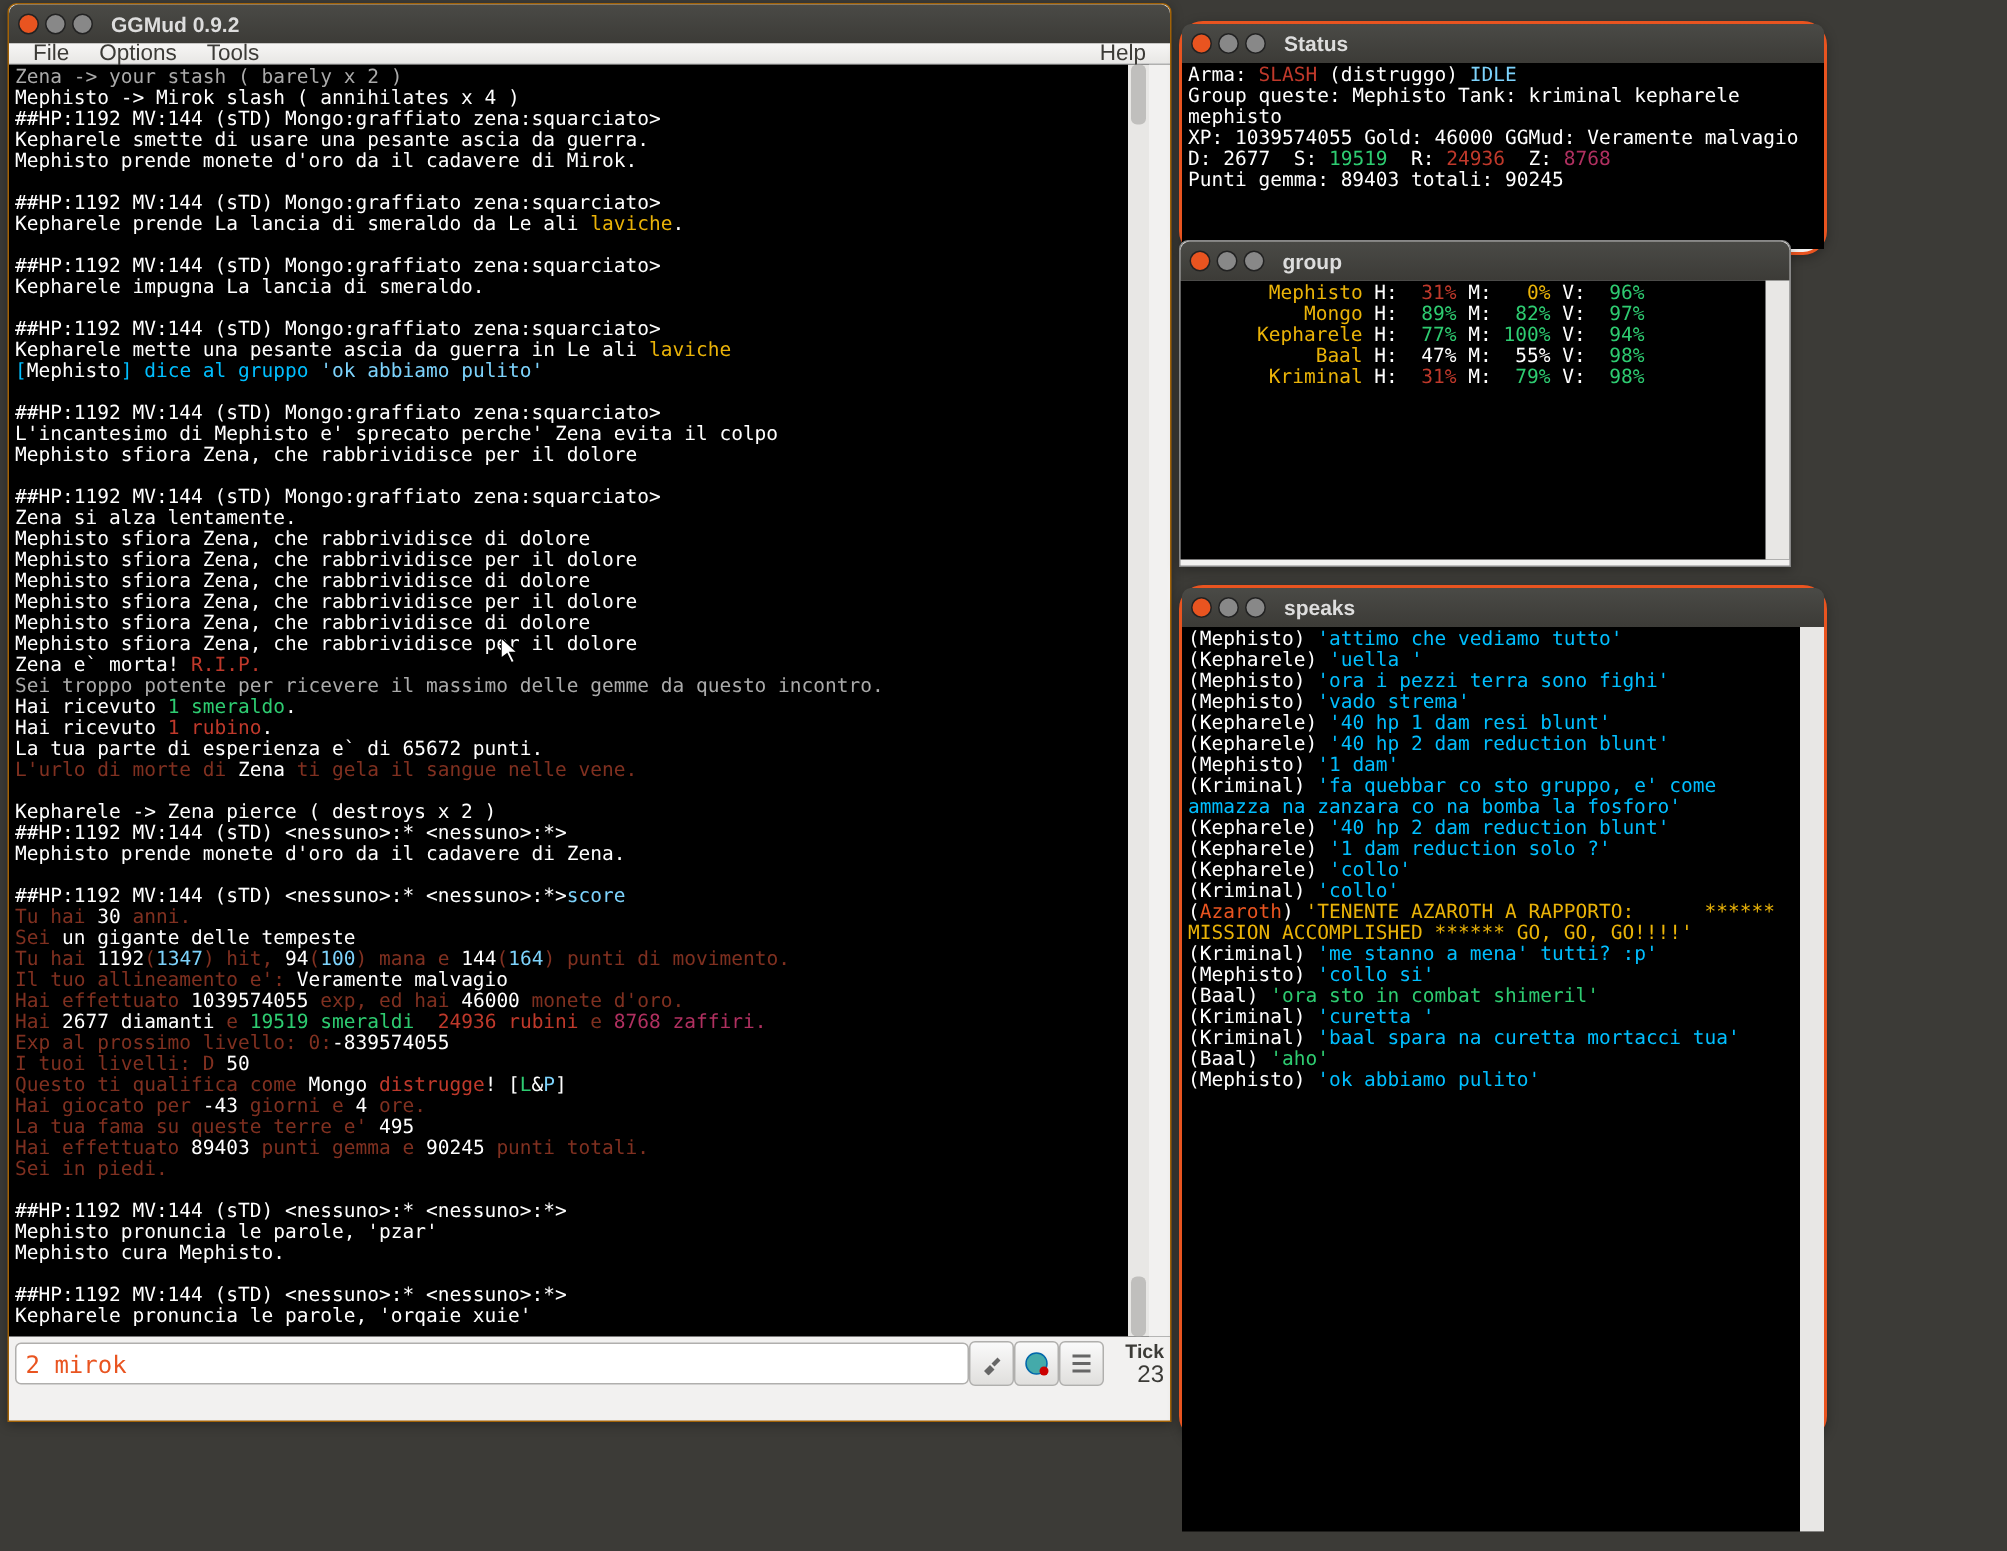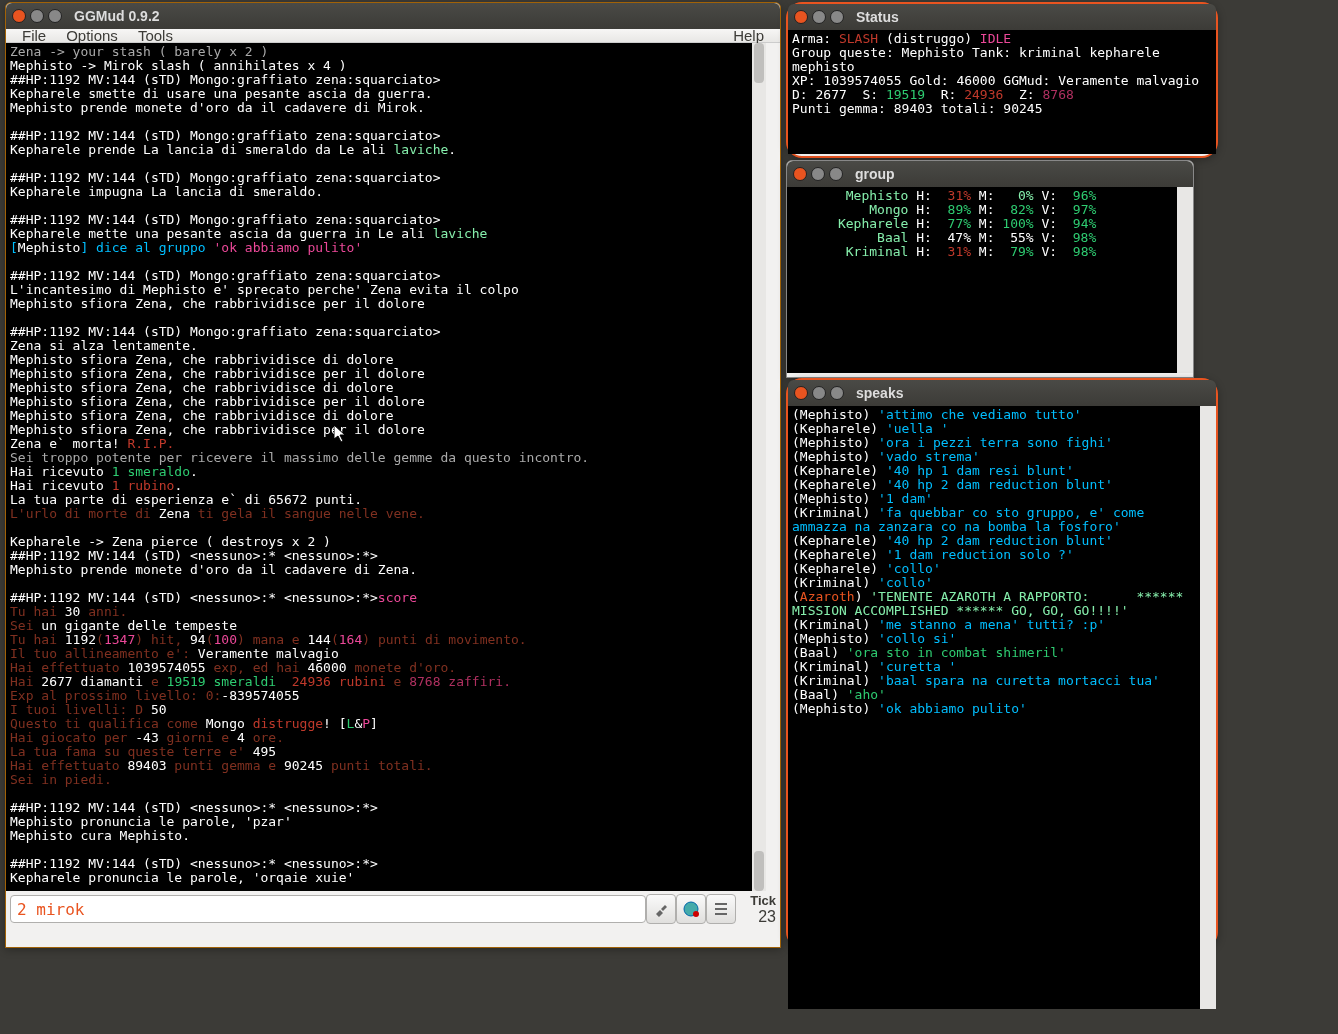--- a/index.html
+++ b/index.html
@@ -87,40 +87,40 @@
 }
 .cmdinput::selection { background: #f4a460; color:#000; }
 .iconbtn {
   width: 30px; height: 30px; background: linear-gradient(#fafafa,#e0dfdd);
   border: 1px solid #b0afad; border-radius: 4px;
   display: flex; align-items: center; justify-content: center;
 }
 .tick { width: 40px; text-align: right; font-size: 13px; color: #3c3b37; }
 .tick .lbl { font-weight: bold; }
 .tick .num { font-size: 16px; }
-.side-win { border: 2px solid #e95420; border-radius: 16px; }
+.side-win { border: 2px solid #e95420; border-radius: 16px; margin-top: 12px; }
 .status-win { left: 786px; top: 2px; width: 432px; height: 156px; }
 .group-win { left: 786px; top: 160px; width: 408px; height: 218px; border: 1px solid #888;}
 .speaks-win { left: 786px; top: 378px; width: 432px; height: 570px; }
 .side-body {
   font-family: "DejaVu Sans Mono", monospace;
   font-size: 13px; line-height: 14px;
   background: #000; color: #fff; padding: 2px 4px;
   white-space: pre-wrap; overflow: hidden;
   position: relative;
 }
 .status-body { height: 124px; }
 .group-body { height: 186px; border-right:16px solid #e8e7e5;}
 .speaks-body { height: 603px; border-right:16px solid #e8e7e5;}
 .c-orange { color: #e95420; }
 .c-red { color: #c0392b; }
-.c-darkred { color: #86efac; }
+.c-darkred { color: #eab308; }
 .c-green { color: #2ecc71; }
 .c-blue { color: #00bfff; }
-.c-yellow { color: #ec4899; }
+.c-yellow { color: #7dd3fc; }
 .c-dkmag { color: #b03060; }
 .c-white { color: #fff; }
 .c-grey { color: #aaa; }
 .c-dimred { color: #803020; }
 .cursor-ptr {
   position: absolute;
   left: 328px; top: 382px;
   width: 12px; height: 18px;
   pointer-events: none;
 }

